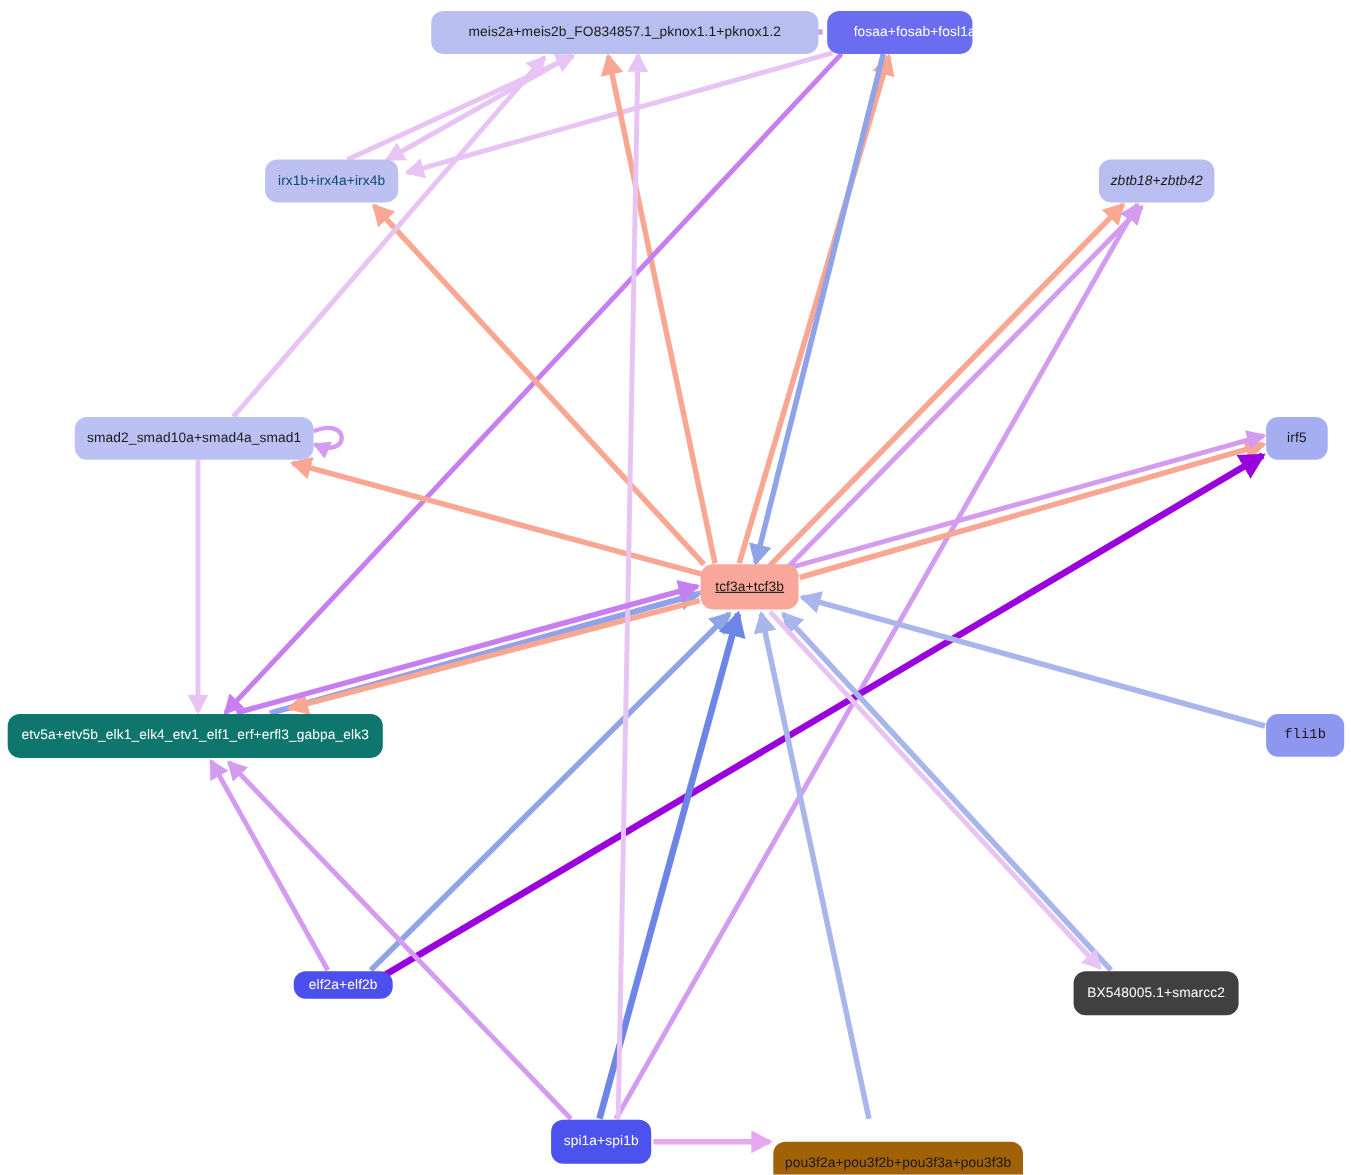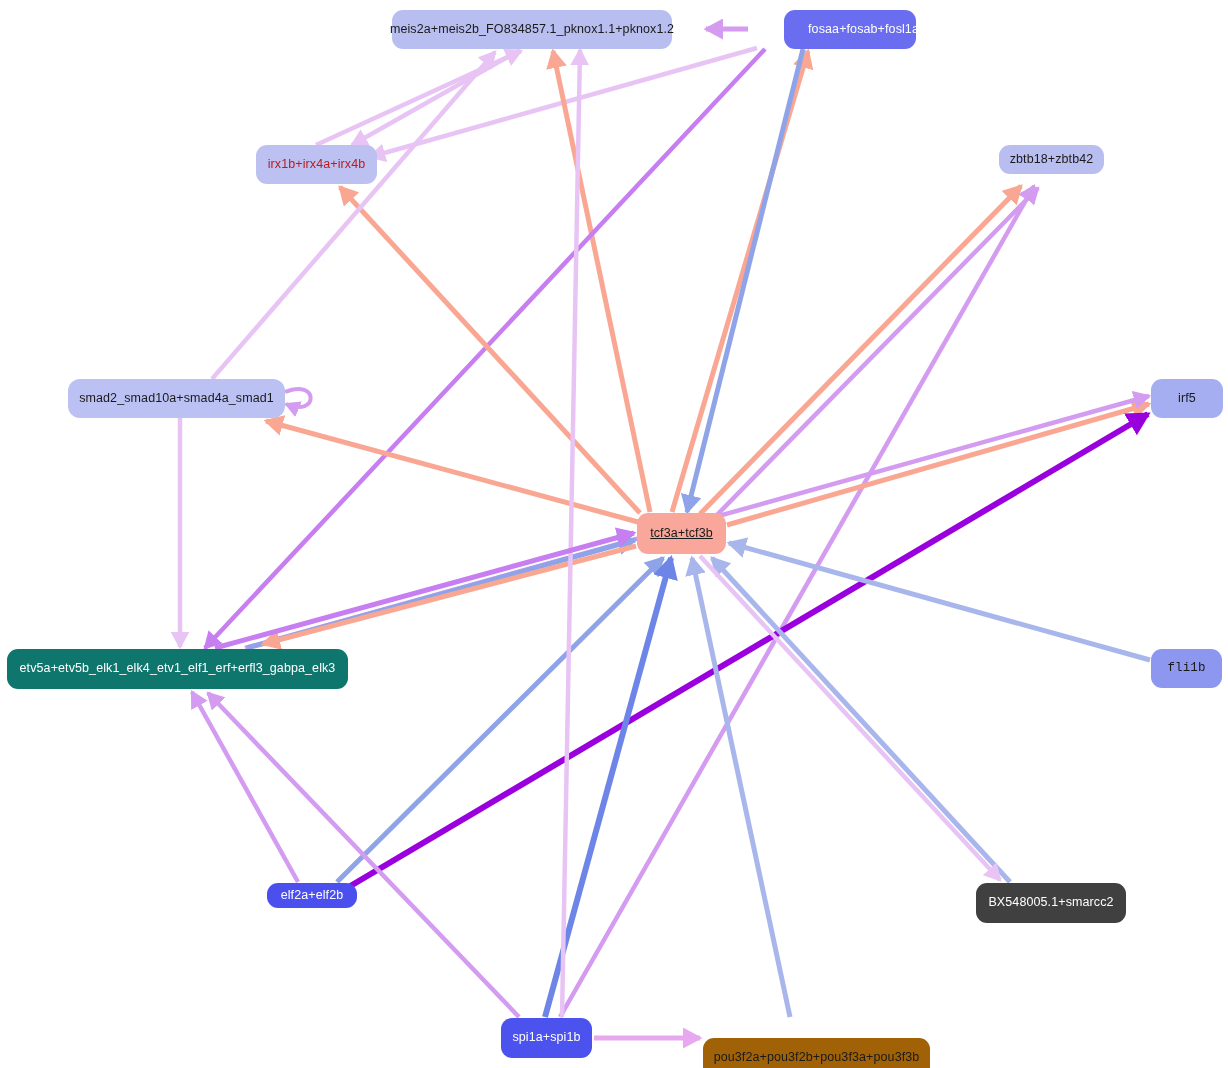--- a/index.html
+++ b/index.html
@@ -101,36 +101,36 @@
       <line x1="519" y1="1017" x2="208" y2="693" stroke="#d49cf0" stroke-width="4.5" stroke-linecap="butt" marker-end="url(#ah-d49cf0)"></line>
       <line x1="545" y1="1017" x2="671" y2="558" stroke="#6d85e6" stroke-width="6" stroke-linecap="butt" marker-end="url(#ah-6d85e6)"></line>
       <line x1="562" y1="1017" x2="580" y2="50" stroke="#e8c4f5" stroke-width="4.5" stroke-linecap="butt" marker-end="url(#ah-e8c4f5)"></line>
       <line x1="790" y1="1017" x2="692" y2="558" stroke="#a8b6ec" stroke-width="5" stroke-linecap="butt" marker-end="url(#ah-a8b6ec)"></line>
       <line x1="594" y1="1038" x2="700" y2="1038" stroke="#e8a8f0" stroke-width="5" stroke-linecap="butt" marker-end="url(#ah-e8a8f0)"></line>
       <line x1="712" y1="520" x2="1038" y2="188" stroke="#d49cf0" stroke-width="4.5" stroke-linecap="butt" marker-end="url(#ah-d49cf0)"></line>
       <line x1="215" y1="648" x2="634" y2="533" stroke="#c77ef0" stroke-width="5" stroke-linecap="butt" marker-end="url(#ah-c77ef0)"></line>
     </svg>
 
   <div id="node-layer">
-      <div class="node" style="left: 392px; top: 10px; width: 280px; height: 39px; background: rgb(184, 191, 240); color: rgb(26, 26, 26);">
+      <div class="node" style="left: 392px; top: 10px; width: 352px; height: 39px; background: rgb(184, 191, 240); color: rgb(26, 26, 26);">
         <span>meis2a+meis2b_FO834857.1_pknox1.1+pknox1.2</span>
       </div>
-      <div class="node" style="left: 784px; top: 10px; width: 132px; height: 39px; background: rgb(106, 109, 240); color: rgb(255, 255, 255); padding-left: 39px;">
+      <div class="node" style="left: 752px; top: 10px; width: 132px; height: 39px; background: rgb(106, 109, 240); color: rgb(255, 255, 255); padding-left: 39px;">
         <span>fosaa+fosab+fosl1a</span>
       </div>
-      <div class="node" style="left: 256px; top: 145px; width: 121px; height: 39px; background: rgb(188, 193, 242); color: #b91c1c;">
+      <div class="node" style="left: 241px; top: 145px; width: 121px; height: 39px; background: rgb(188, 193, 242); color: #0c4a6e;">
         <span>irx1b+irx4a+irx4b</span>
       </div>
-      <div class="node" style="left: 999px; top: 145px; width: 105px; height: 29px; background: rgb(185, 190, 241); color: rgb(26, 26, 26);">
+      <div class="node" style="left: 999px; top: 145px; width: 105px; height: 39px; background: rgb(185, 190, 241); color: rgb(26, 26, 26); font-style: italic;">
         <span>zbtb18+zbtb42</span>
       </div>
-      <div class="node" style="left: 68px; top: 379px; width: 217px; height: 39px; background: rgb(187, 193, 242); color: rgb(26, 26, 26); border-radius: 12px;">
+      <div class="node" style="left: 68px; top: 379px; width: 217px; height: 39px; background: rgb(187, 193, 242); color: rgb(26, 26, 26);">
         <span>smad2_smad10a+smad4a_smad1</span>
       </div>
-      <div class="node" style="left: 1151px; top: 379px; width: 72px; height: 39px; background: rgb(166, 174, 242); color: rgb(26, 26, 26);">
+      <div class="node" style="left: 1151px; top: 379px; width: 56px; height: 39px; background: rgb(166, 174, 242); color: rgb(26, 26, 26);">
         <span>irf5</span>
       </div>
       <div class="node" style="left: 637px; top: 513px; width: 89px; height: 41px; background: rgb(249, 167, 154); color: rgb(26, 26, 26); text-decoration: underline;">
         <span>tcf3a+tcf3b</span>
       </div>
       <div class="node" style="left: 7px; top: 649px; width: 341px; height: 40px; background: #0f766e; color: rgb(255, 255, 255);">
         <span>etv5a+etv5b_elk1_elk4_etv1_elf1_erf+erfl3_gabpa_elk3</span>
       </div>
       <div class="node" style="left: 1151px; top: 649px; width: 71px; height: 39px; background: rgb(142, 151, 240); color: rgb(26, 26, 26); font-family: Liberation Mono, monospace;">
         <span>fli1b</span>

